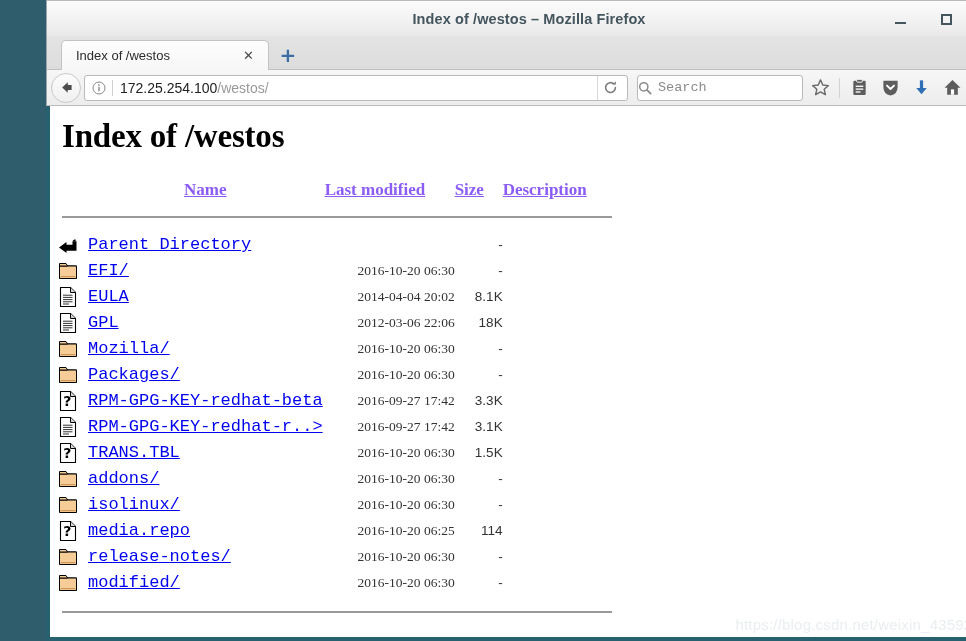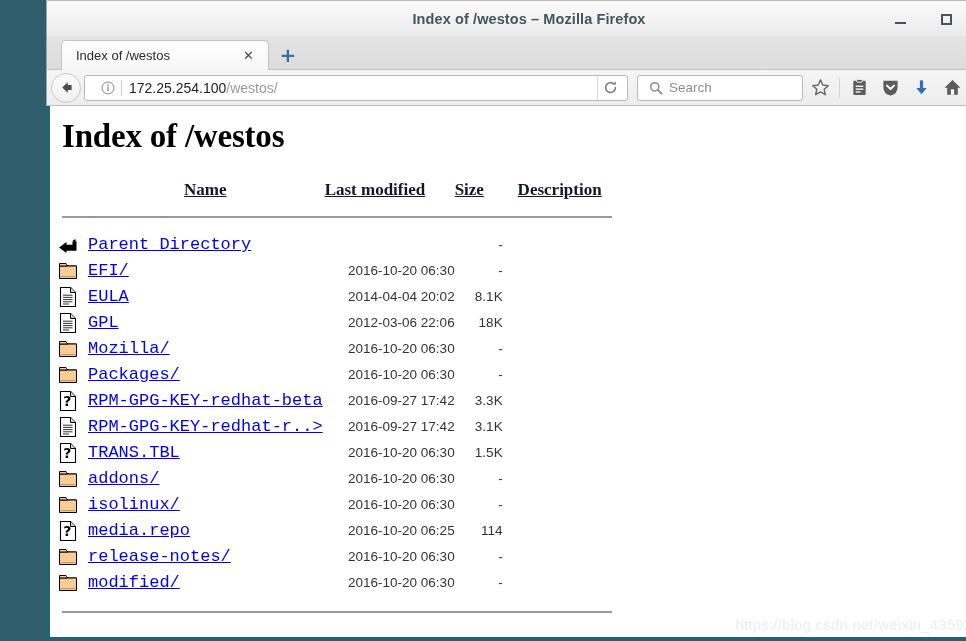--- a/index.html
+++ b/index.html
@@ -95,38 +95,38 @@
   #backbtn {
     width:30px; height:30px; border-radius:50%;
     border:1px solid #c9c9c9;
     background:linear-gradient(to bottom,#fcfcfc,#f0f0f0);
     display:flex; align-items:center; justify-content:center;
     flex:0 0 30px;
   }
   #urlbar {
     flex:1; height:26px;
     background:#fff; border:1px solid #b9b9b9; border-radius:3px;
-    display:flex; align-items:center; padding:0 4px 0 15px;
+    display:flex; align-items:center; padding:0 4px 0 6px;
     min-width:0;
   }
   .ident-icon { flex:0 0 16px; display:flex; align-items:center; justify-content:center; }
   .urlbar-sep { width:1px; height:16px; background:#cfcfcf; margin:0 7px 0 5px; flex:0 0 1px; }
   #url-text {
     flex:1; font-size:14px; color:#999; white-space:nowrap; overflow:hidden;
     font-family:"Liberation Sans", sans-serif;
   }
   #url-text .host { color:#222; }
   #reload {
     flex:0 0 26px; height:24px; display:flex; align-items:center; justify-content:center;
     border-left:1px solid #d8d8d8;
   }
   #searchbar {
     flex:0 0 166px; height:26px;
     background:#fff; border:1px solid #b9b9b9; border-radius:3px;
-    display:flex; align-items:center; padding:0 11px; margin-left:6px;
+    display:flex; align-items:center; padding:0 0; margin-left:6px;font-family:Liberation Mono, monospace;
   }
   #search-ph { font-size:13.5px; color:#8b8b8b; margin-left:6px; }
   .tb-icon {
     width:28px; height:30px; display:flex; align-items:center; justify-content:center;
     flex:0 0 28px;
   }
   .tb-sep { width:1px; height:20px; background:#d2d2d2; margin:0 2px; flex:0 0 1px; }
 
   
   #content {
@@ -156,42 +156,42 @@
   }
   table#listing col.c-icon { width:30px; }
   table#listing col.c-name { width:228px; }
   table#listing col.c-date { width:132px; }
   table#listing col.c-size { width:48px; }
   table#listing col.c-desc { width:114px; }
 
   #listing th {
     font-family:"Liberation Serif", serif;
     font-size:17px; font-weight:bold;
-    color:#0f172a; text-decoration:underline;
+    color:#8b5cf6; text-decoration:underline;
     text-align:left; padding:0 0 6px 0;
     white-space:nowrap;
   }
   #listing th.th-name { text-align:center; }
   #listing th.th-date { text-align:left; padding-left:2px;}
   #listing th.th-size { text-align:left; }
-  #listing th.th-desc { text-align:center; }
+  #listing th.th-desc { text-align:left; }
 
   tr.hr-row td { padding:0; }
   .hr-line {
     height:0; border-top:2px solid #999;
     width:550px;
     margin:2px 0 6px 4px;
   }
   .hr-line.bottom { margin:6px 0 0 4px; }
 
   #listing td { padding:0; height:26px; vertical-align:middle; }
   td.td-icon { width:30px; padding-left:2px; }
   td.td-name { padding-left:2px; }
   td.td-date {
-    font-family:Liberation Sans, sans-serif;
+    font-family:Liberation Serif, serif;
     font-size:13.5px; color:#333; white-space:nowrap; text-align:right;
     padding-right:0;
   }
   td.td-size {
     font-family:"Liberation Sans", sans-serif;
     font-size:13.5px; color:#333; text-align:right; padding-right:16px;
   }
   td.td-desc { }
   a.flink {
     font-family:Liberation Mono, monospace;

